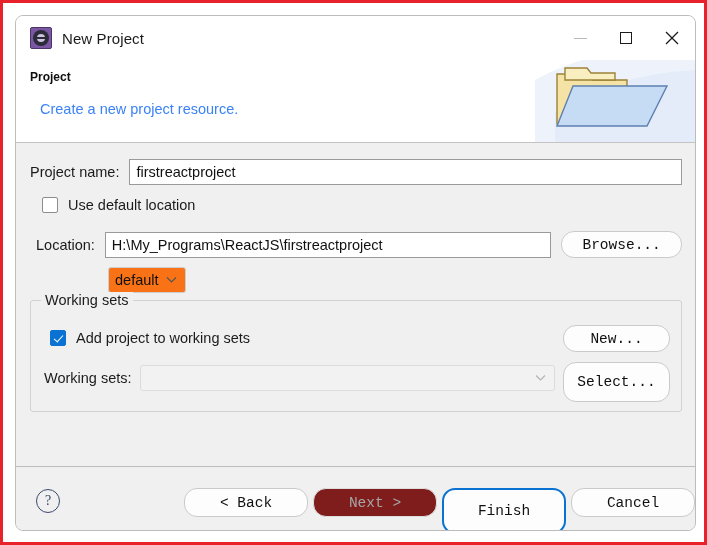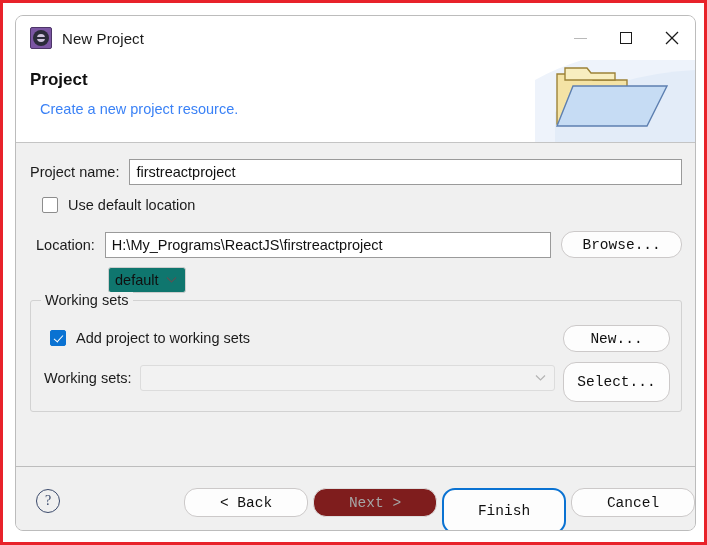--- a/index.html
+++ b/index.html
@@ -111,21 +111,21 @@
     background: #ffffff;
     border-bottom: 1px solid #c4c4c4;
     height: 82px;
     position: relative;
     flex: 0 0 auto;
     overflow: hidden;
   }
   .banner-title {
     position: absolute;
     left: 14px; top: 10px;
-    font-size: 17px;
+    font-size: 12px;
     font-weight: bold;
     color: #101010;
   }
   .banner-sub {
     position: absolute;
     left: 24px; top: 41px;
     font-size: 14.5px;
     color: #3b82f6;
   }
   .banner-art {
@@ -197,21 +197,21 @@
     justify-content: center;
     font-family: Liberation Mono, monospace;
     cursor: default;
   }
   .btn.disabled { color: #a6a6a6; background: #7f1d1d; border-color: #dedede; }
   .btn.default { border: 2px solid #0a72d2; }
 
   .combo {
     box-sizing: border-box;
     height: 26px;
-    background: #0f766e;
+    background: #f97316;
     border: 1px solid #cdcdcd;
     border-radius: 3px;
     font-size: 14.5px;
     color: #101010;
     display: flex;
     align-items: center;
     padding: 0 6px;
     position: relative;
   }
   .combo .chev {

